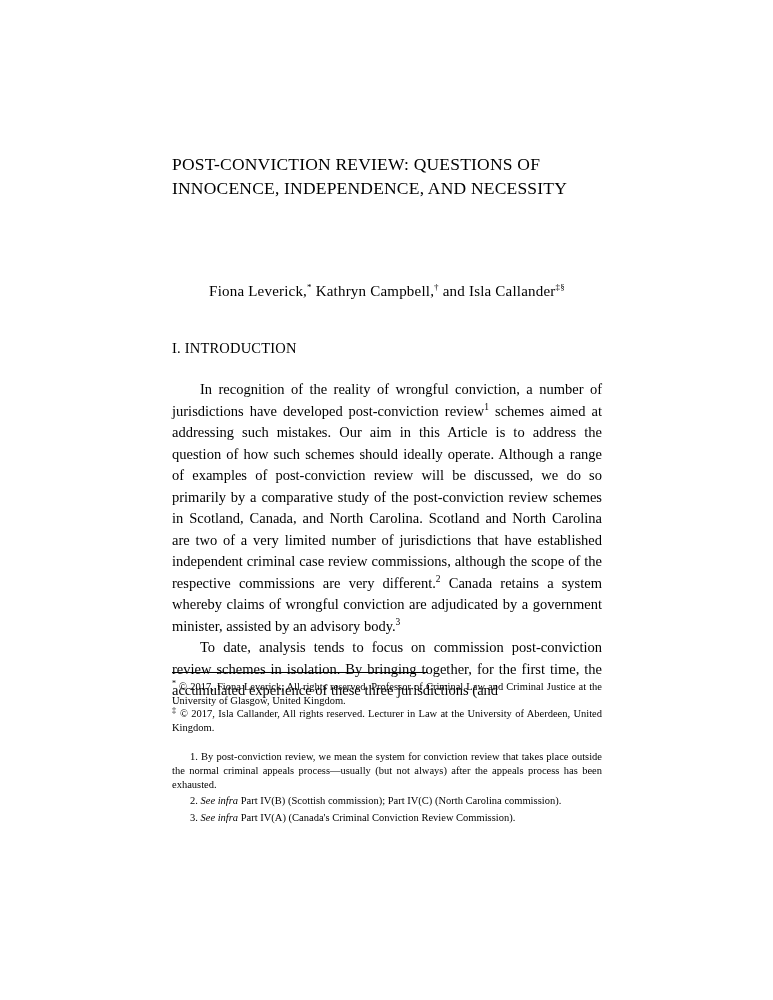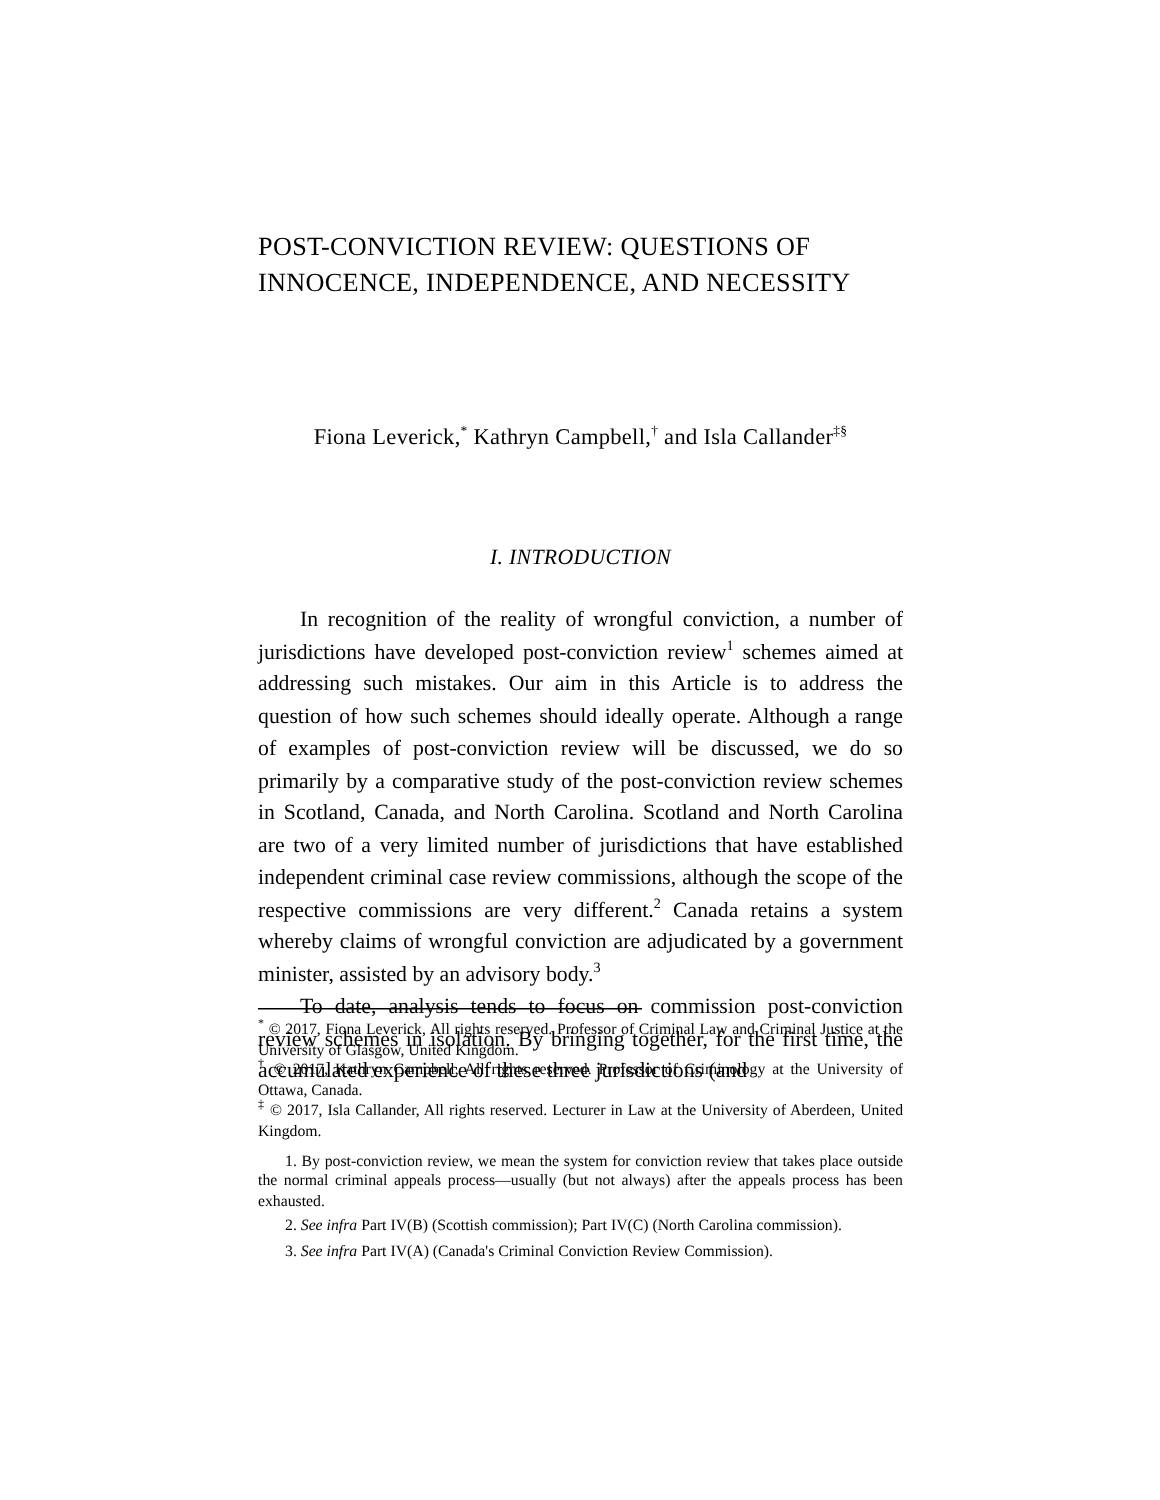--- a/index.html
+++ b/index.html
@@ -42,24 +42,23 @@
     font-size: 15px;
     line-height: 20px;
     margin-top: 77px;
     letter-spacing: 0.2px;
   }
   .authors sup {
     font-size: 9px;
     vertical-align: super;
   }
   .section-heading {
-    text-align: center;
-    font-style: italic;
+    text-align: left;
     font-size: 14.5px;
-    margin-top: 62px;
+    margin-top: 39px;
     letter-spacing: 0.2px;
   }
   .body-text {
     margin-top: 22px;
     font-size: 14.5px;
     line-height: 21.5px;
     text-align: justify;
     text-justify: inter-word;
   }
   .body-text p {
@@ -89,21 +88,21 @@
     text-align: justify;
   }
   .footnotes .fn {
     margin: 0 0 0 0;
   }
   .footnotes .fn.symbol {
     text-indent: 0;
   }
   .footnotes .fn.numbered {
     text-indent: 18px;
-    margin-top: 6px;
+    margin-top: 16px;
   }
   .footnotes .fn.numbered.tight {
     margin-top: 3px;
   }
   .footnotes sup {
     font-size: 8px;
     vertical-align: super;
     line-height: 0;
   }
   .footnotes i {
@@ -137,24 +136,20 @@
 
   <div class="footnote-rule"></div>
 
   <div class="footnotes">
 
     <p class="fn symbol">
       <sup class="marker">*</sup>
       <span>© 2017, Fiona Leverick, All rights reserved. Professor of Criminal Law and Criminal Justice at the University of Glasgow, United Kingdom.</span>
     </p>
 
-    <p class="fn symbol">
-      <sup class="marker">†</sup>
-      <span>© 2017, Kathryn Campbell, All rights reserved. Professor of Criminology at the University of Ottawa, Canada.</span>
-    </p>
 
     <p class="fn symbol">
       <sup class="marker">‡</sup>
       <span>© 2017, Isla Callander, All rights reserved. Lecturer in Law at the University of Aberdeen, United Kingdom.</span>
     </p>
 
 
     <p class="fn numbered">
       <span class="marker">1.</span>
       <span>By post-conviction review, we mean the system for conviction review that takes place outside the normal criminal appeals process—usually (but not always) after the appeals process has been exhausted.</span>

